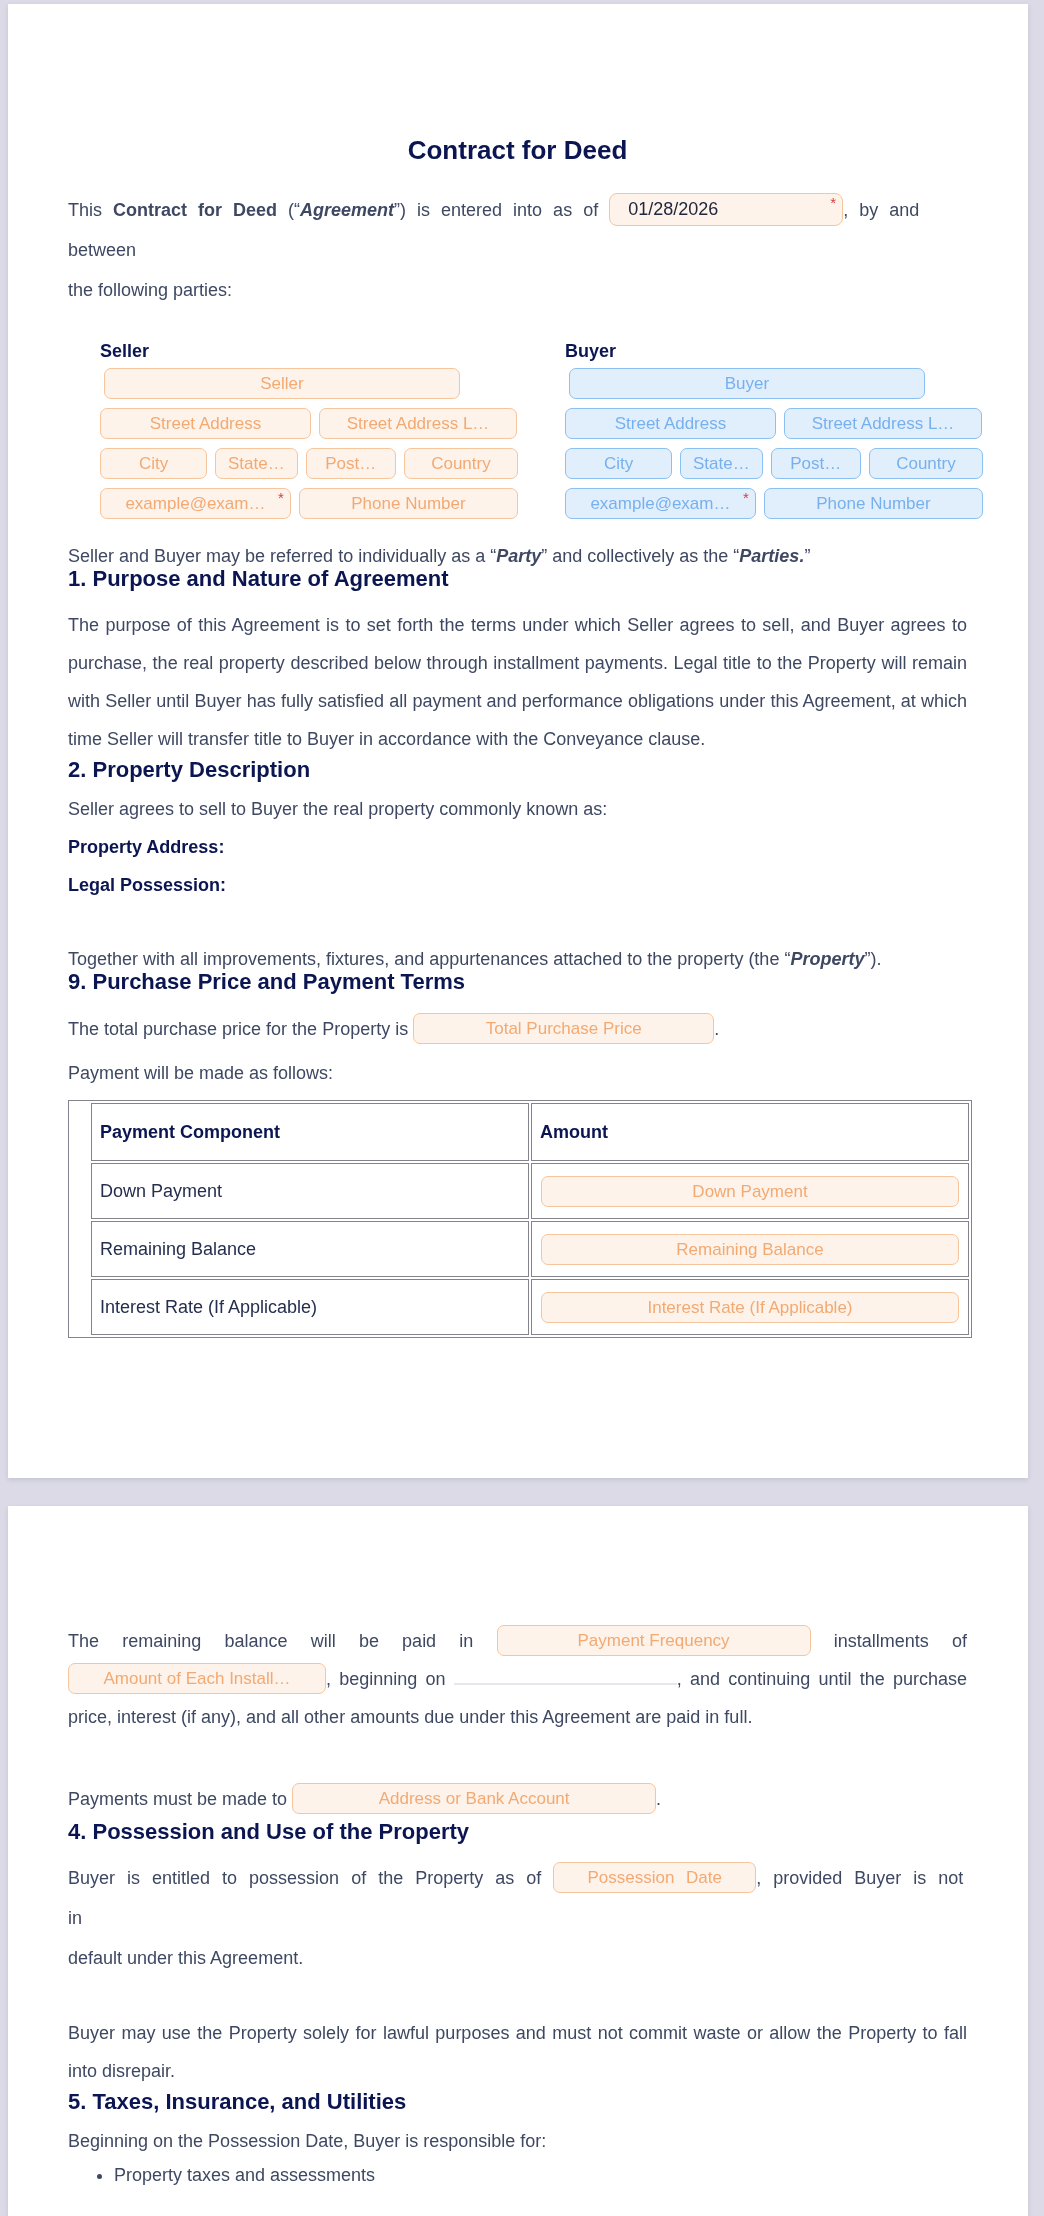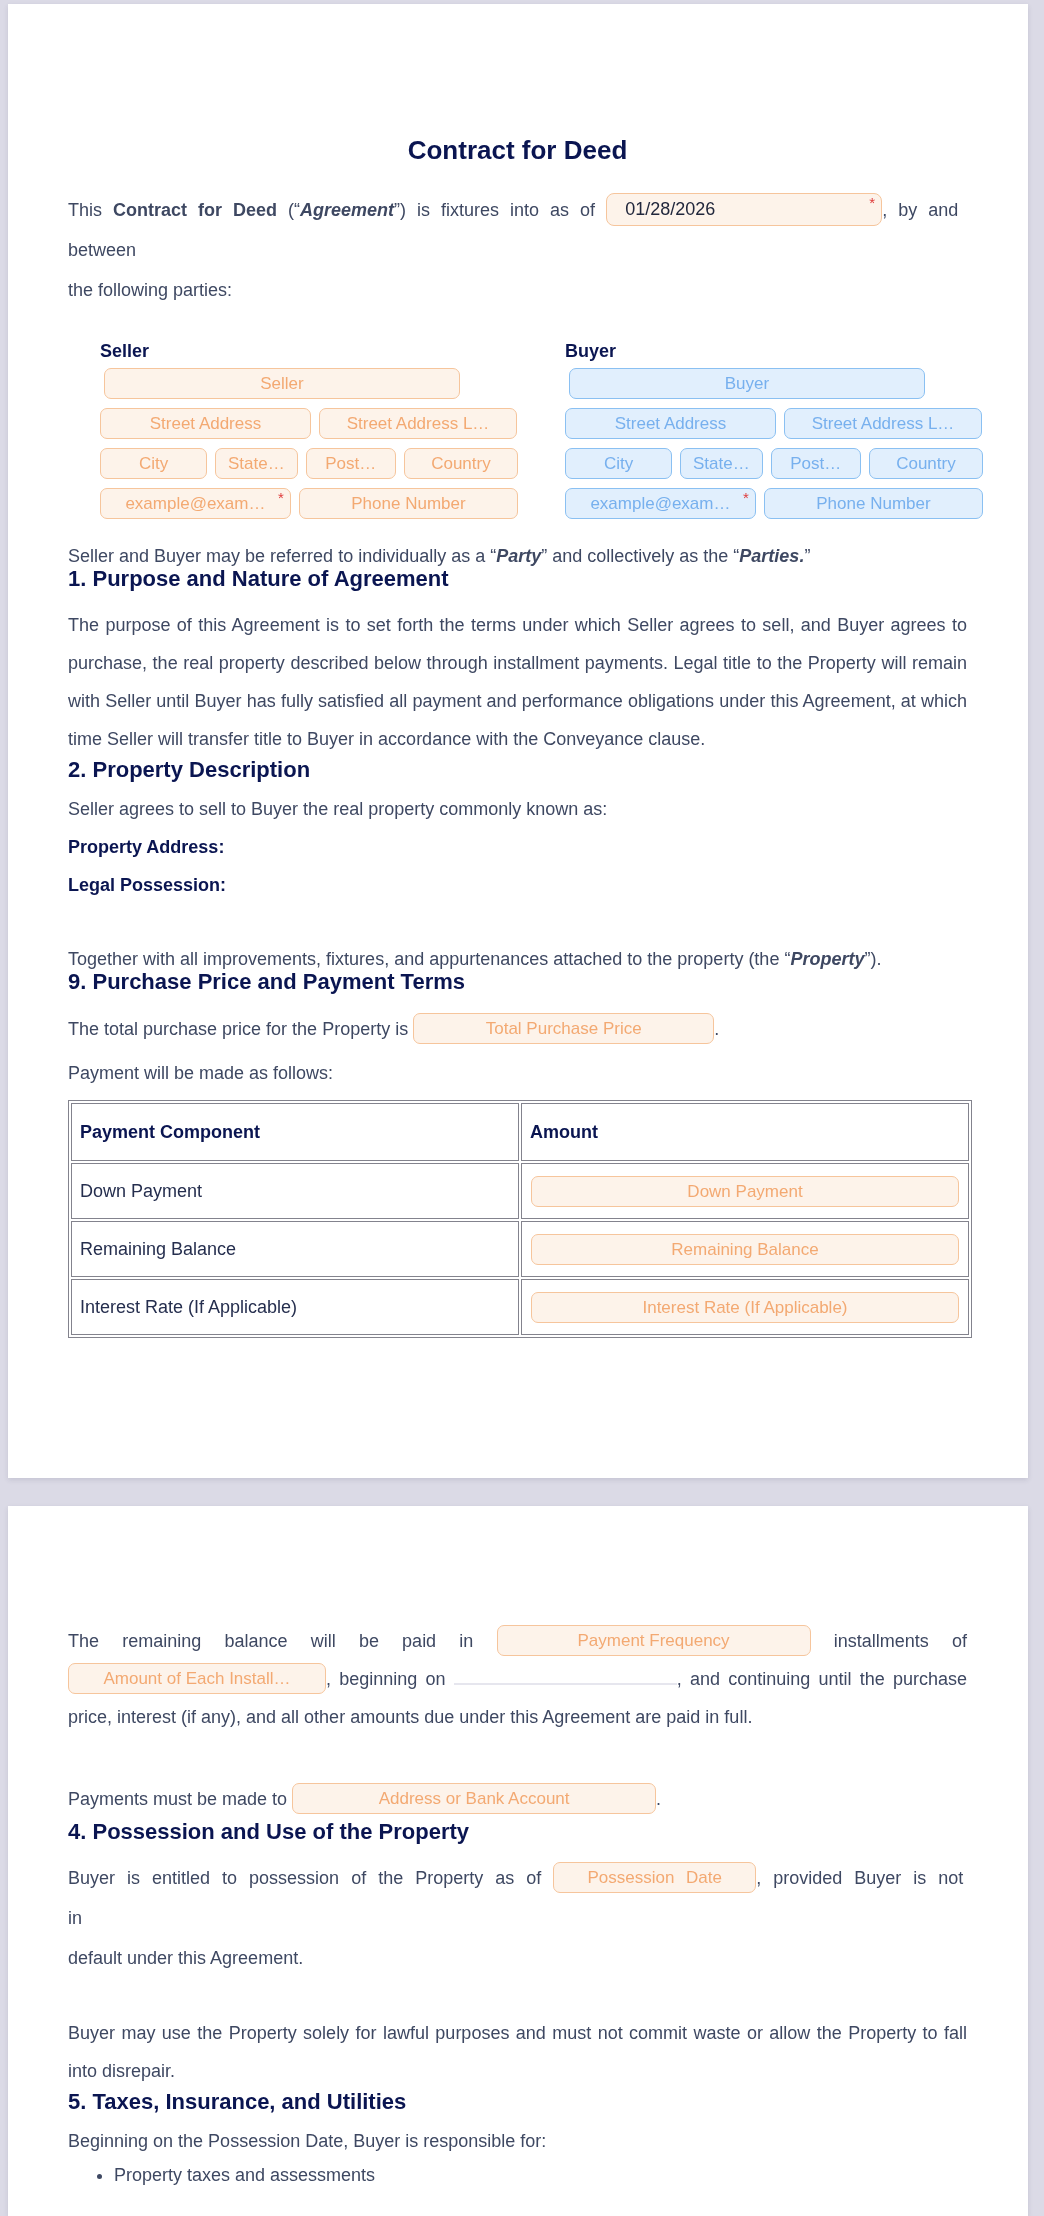--- a/index.html
+++ b/index.html
@@ -62,21 +62,21 @@
   .b { background: var(--blue-bg);  border: 1px solid var(--blue-border);  color: var(--blue-text); }
   .req {
     position: absolute; right: 6px; top: 1px;
     color: var(--asterisk); font-size: 15px; line-height: 15px;
   }
 
   
   .intro { margin-top: 24px; line-height: 40px; }
   .intro .line1 { word-spacing: 6px; }
   .date-pill {
-    width: 276px; height: 33px; line-height: 31px;
+    width: 234px; height: 33px; line-height: 31px;
     text-align: left; padding-left: 18px;
     color: var(--date-value); font-size: 18px;
     border-radius: 8px; vertical-align: -10px;
   }
   .bold { font-weight: bold; }
   .bi { font-weight: bold; font-style: italic; }
 
   
   .parties { display: flex; gap: 47px; margin-top: 30px; margin-left: 32px; }
   .party-col { width: 418px; }
@@ -101,20 +101,21 @@
   .together { margin-top: 52px; }
   .mt-s3 { margin-top: 42px; }
   .price-line { margin-top: 14px; line-height: 42px; }
   .follows { margin-top: 12px; }
 
   table.pay {
     margin-top: 16px; width: 904px;
     border-collapse: separate; border-spacing: 2px;
     border: 1px solid var(--table-border);
     background: var(--page-bg);
+    padding-left: 20px;
   }
   table.pay td, table.pay th {
     border: 1px solid var(--table-border);
     width: 50%; vertical-align: middle;
     font-size: 18px; padding: 0 0 0 8px; text-align: left;
   }
   table.pay th { height: 58px; font-weight: bold; color: var(--heading); }
   table.pay td { height: 56px; color: #252e4e; }
   table.pay td.amt { padding: 0; }
   .cell-pill {
@@ -141,21 +142,21 @@
   ul.tax-list li { font-size: 18px; line-height: 22px; }
 </style>
 </head>
 <body>
 
 <div class="page" id="page1">
   <div class="content">
 
     <h1 class="doc-title">Contract for Deed</h1>
 
-    <p class="intro"><span class="line1"><span>This </span><span class="bold">Contract for Deed</span><span> (“</span><span class="bi">Agreement</span><span>”) is fixtures into as of </span><span class="pill o date-pill"><span>01/28/2026</span><span class="req">*</span></span><span>, by and between</span></span><br>
+    <p class="intro"><span class="line1"><span>This </span><span class="bold">Contract for Deed</span><span> (“</span><span class="bi">Agreement</span><span>”) is entered into as of </span><span class="pill o date-pill"><span>01/28/2026</span><span class="req">*</span></span><span>, by and between</span></span><br>
     <span>the following parties:</span></p>
 
     <div class="parties">
 
       <div class="party-col">
         <h4>Seller</h4>
         <div class="frow">
           <span class="pill o w-name">Seller</span>
         </div>
         <div class="frow">

